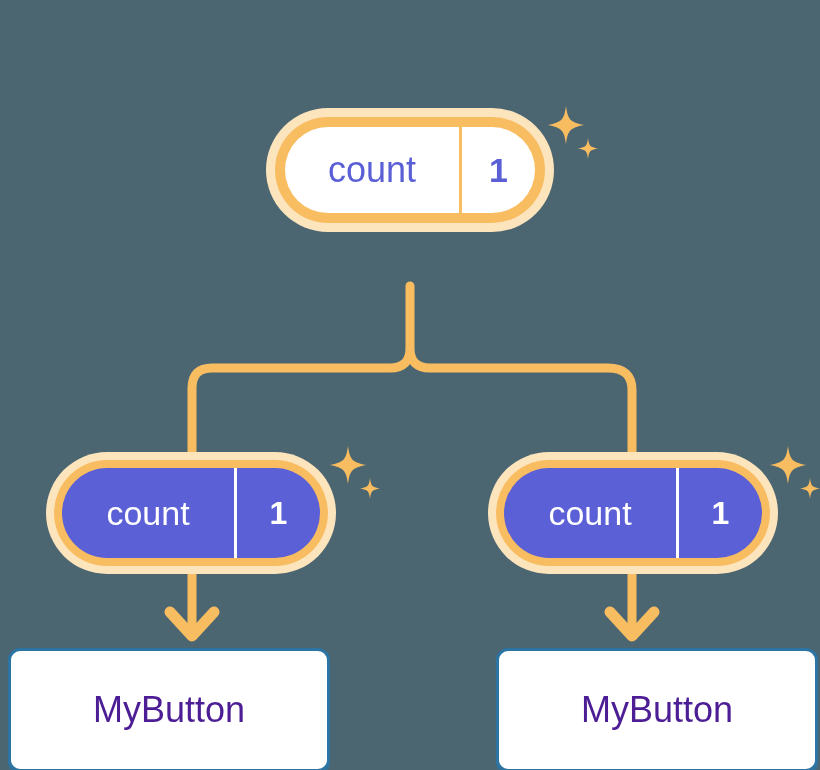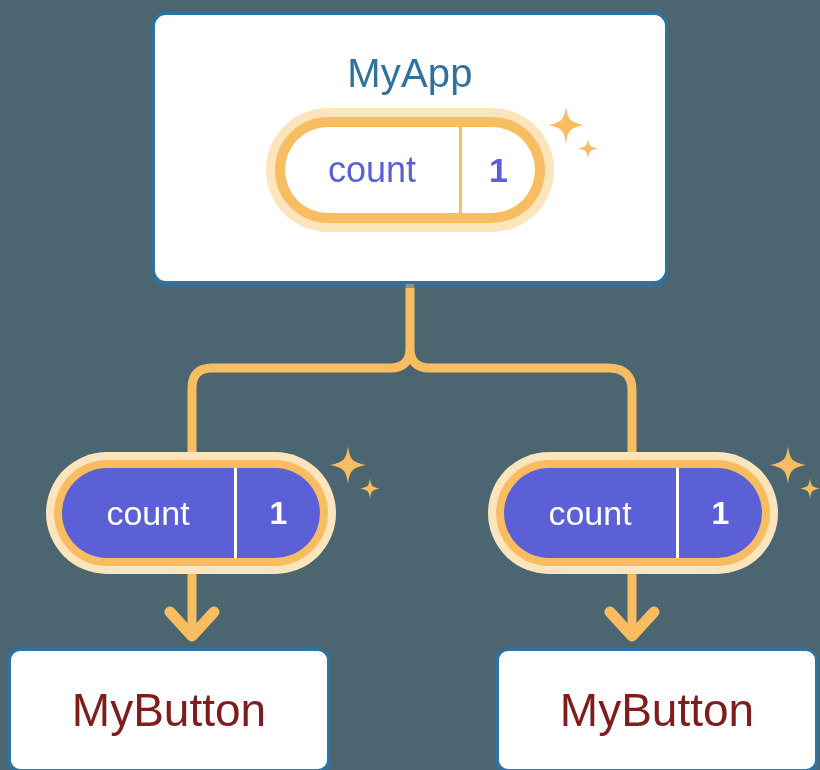--- a/index.html
+++ b/index.html
@@ -149,22 +149,22 @@
     background: #ffffff;
     border: 3px solid #2c74a3;
     border-radius: 12px;
     box-sizing: border-box;
     display: flex;
     align-items: center;
     justify-content: center;
     box-shadow: 0 4px 0 0 rgba(44,116,163,0.55);
   }
   .btn-card-label {
-    font-size: 46px;
-    color: #7f1d1d;
+    font-size: 36px;
+    color: #4c1d95;
   }
   #btn-left  { left: 8px;   top: 648px; width: 322px; }
   #btn-right { left: 496px; top: 648px; width: 322px; }
 </style>
 </head>
 <body>
 
 <div id="stage">
 
   <svg id="wires" viewBox="0 0 820 770">
@@ -185,23 +185,20 @@
       <line x1="192" y1="572" x2="192" y2="636" stroke="#f9bd61" stroke-width="9" stroke-linecap="butt"></line>
       <path d="M 170 612 L 192 636 L 214 612" fill="none" stroke="#f9bd61" stroke-width="11" stroke-linecap="round" stroke-linejoin="round"></path>
     </g>
 
     <g>
       <line x1="632" y1="572" x2="632" y2="636" stroke="#f9bd61" stroke-width="9" stroke-linecap="butt"></line>
       <path d="M 610 612 L 632 636 L 654 612" fill="none" stroke="#f9bd61" stroke-width="11" stroke-linecap="round" stroke-linejoin="round"></path>
     </g>
   </svg>
 
-  <div class="app-card">
-    <div class="app-card-title">MyApp</div>
-  </div>
 
   <div class="pill pill-hollow" id="pill-app">
     <div class="ring-outer"></div>
     <div class="ring-inner"></div>
     <div class="body">
       <div class="cell cell-key">count</div>
       <div class="divider"></div>
       <div class="cell cell-val">1</div>
     </div>
   </div>

